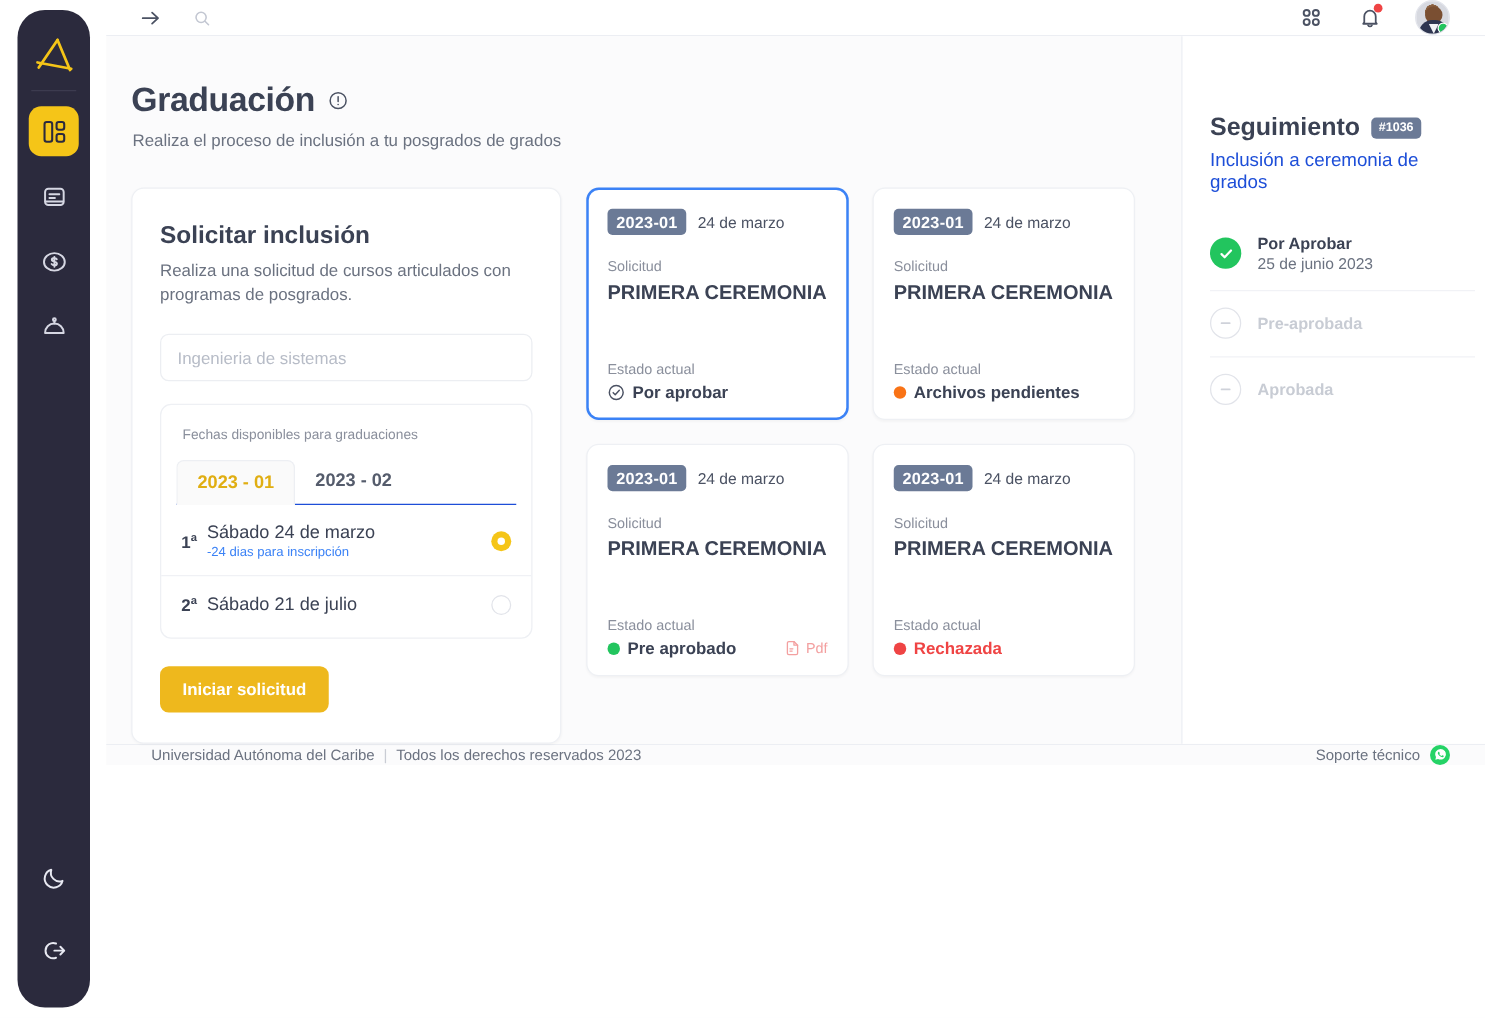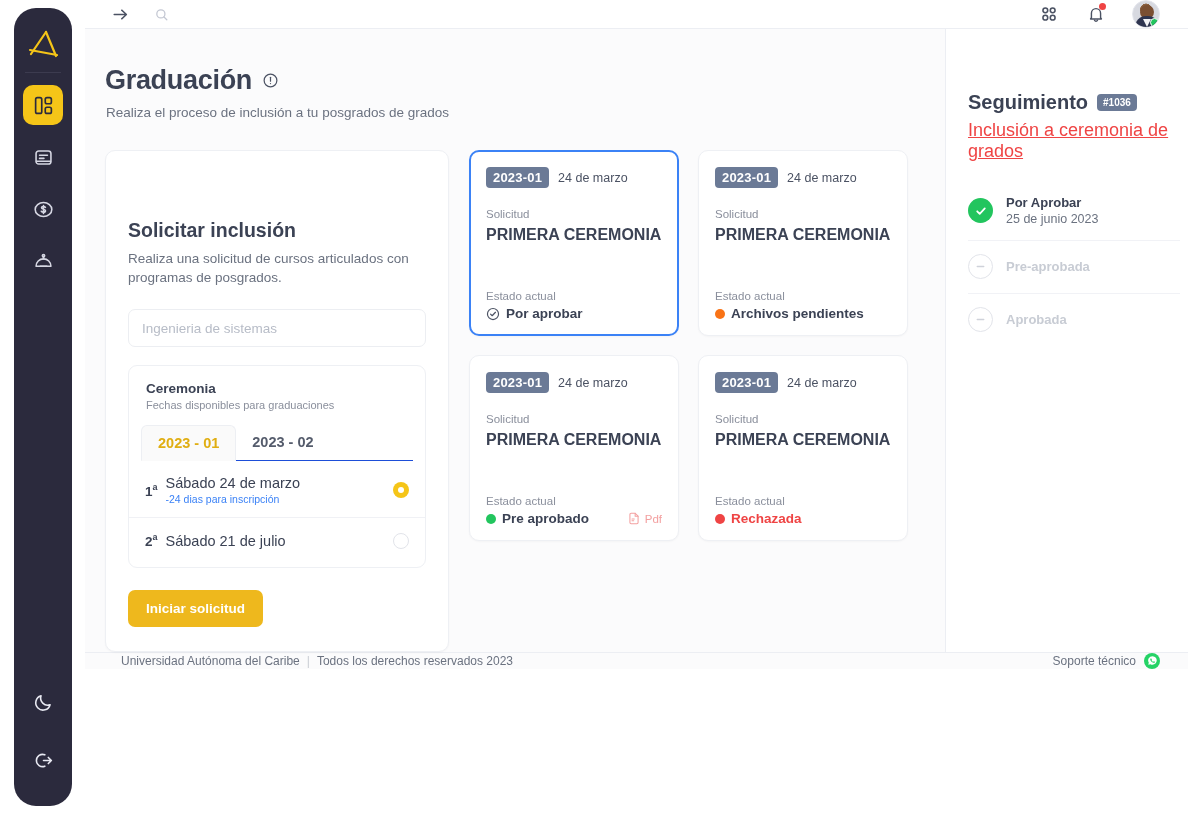--- a/index.html
+++ b/index.html
@@ -71,21 +71,21 @@
 
   .columns { display:flex; gap: 20px; margin-top: 30px; padding-left: 10px; }
 
   
   .form-card {
     width: 344px; background:#ffffff;
     border:1px solid #eef0f4; border-radius: 10px;
     padding: 26px 22px 24px 22px;
     box-shadow: 0 1px 2px rgba(17,24,39,0.03);
   }
-  .form-title { font-size: 19.5px; font-weight:700; color:#3b4254;margin-top:42px; }
+  .form-title { font-size: 19.5px; font-weight:700; color:#3b4254; }
   .form-sub { margin-top:7px; font-size: 13.5px; line-height: 1.42; color:#6b7280; }
   .program-input {
     margin-top: 22px; width: 100%; height: 38px;
     border:1px solid #eceef2; border-radius: 7px;
     background:#fff; padding: 0 13px;
     font-size: 13.5px; color:#6b7280; font-family:"Liberation Sans", sans-serif;
   }
   .program-input::placeholder { color:#b7bcc7; }
 
   .ceremony-box { margin-top: 18px; border:1px solid #eef0f4; border-radius: 9px; background:#fff; }
@@ -141,21 +141,21 @@
   .pdf-link { margin-left:auto; display:flex; align-items:center; gap:4px; color:#f3a0a0; font-size:11.5px; }
 
   
   .right-panel {
     width: 243px; background:#ffffff; border-left:1px solid #eceef3;
     padding: 62px 8px 0 22px;
   }
   .rp-title-row { display:flex; align-items:center; gap:9px; }
   .rp-title { font-size: 20px; font-weight:700; color:#3b4254; }
   .rp-badge { background:#6b7a96; color:#fff; font-size:10px; font-weight:700; padding:3px 6px; border-radius:4px; }
-  .rp-sub { margin-top:6px; font-size: 18px; color:#ef4444;text-decoration:underline; }
+  .rp-sub { margin-top:6px; font-size: 15px; color:#1d4ed8; }
   .steps { margin-top: 20px; }
   .step { display:flex; align-items:center; gap: 13px; padding: 13px 0 14px 0; border-bottom:1px solid #f1f2f6; }
   .step:last-child { border-bottom:none; }
   .step-mark { width:25px; height:25px; border-radius:50%; flex:none; display:flex; align-items:center; justify-content:center; }
   .step-mark.done { background:#22c55e; color:#fff; }
   .step-mark.pending { border:1.5px solid #e2e4ea; color:#cfd2da; }
   .step-name { font-size: 13px; font-weight:700; color:#3b4254; }
   .step-name.muted { color:#c8ccd4; }
   .step-date { margin-top:2px; font-size: 12.5px; color:#6b7280; }
 
@@ -289,21 +289,20 @@
           <div class="columns">
 
             <div class="form-card">
               <h2 class="form-title">Solicitar inclusión</h2>
               <p class="form-sub">Realiza una solicitud de cursos articulados con programas de posgrados.</p>
 
               <input class="program-input" type="text" placeholder="Ingenieria de sistemas" style="">
 
               <div class="ceremony-box">
                 <div class="ceremony-head">
-                  <div class="ceremony-title">Ceremonia</div>
                   <div class="ceremony-sub">Fechas disponibles para graduaciones</div>
                 </div>
                 <div class="tabs">
                   <div class="tab active">2023 - 01</div>
                   <div class="tab">2023 - 02</div>
                 </div>
 
                 <div class="date-row">
                   <div class="date-ord">1<sup>a</sup></div>
                   <div>

